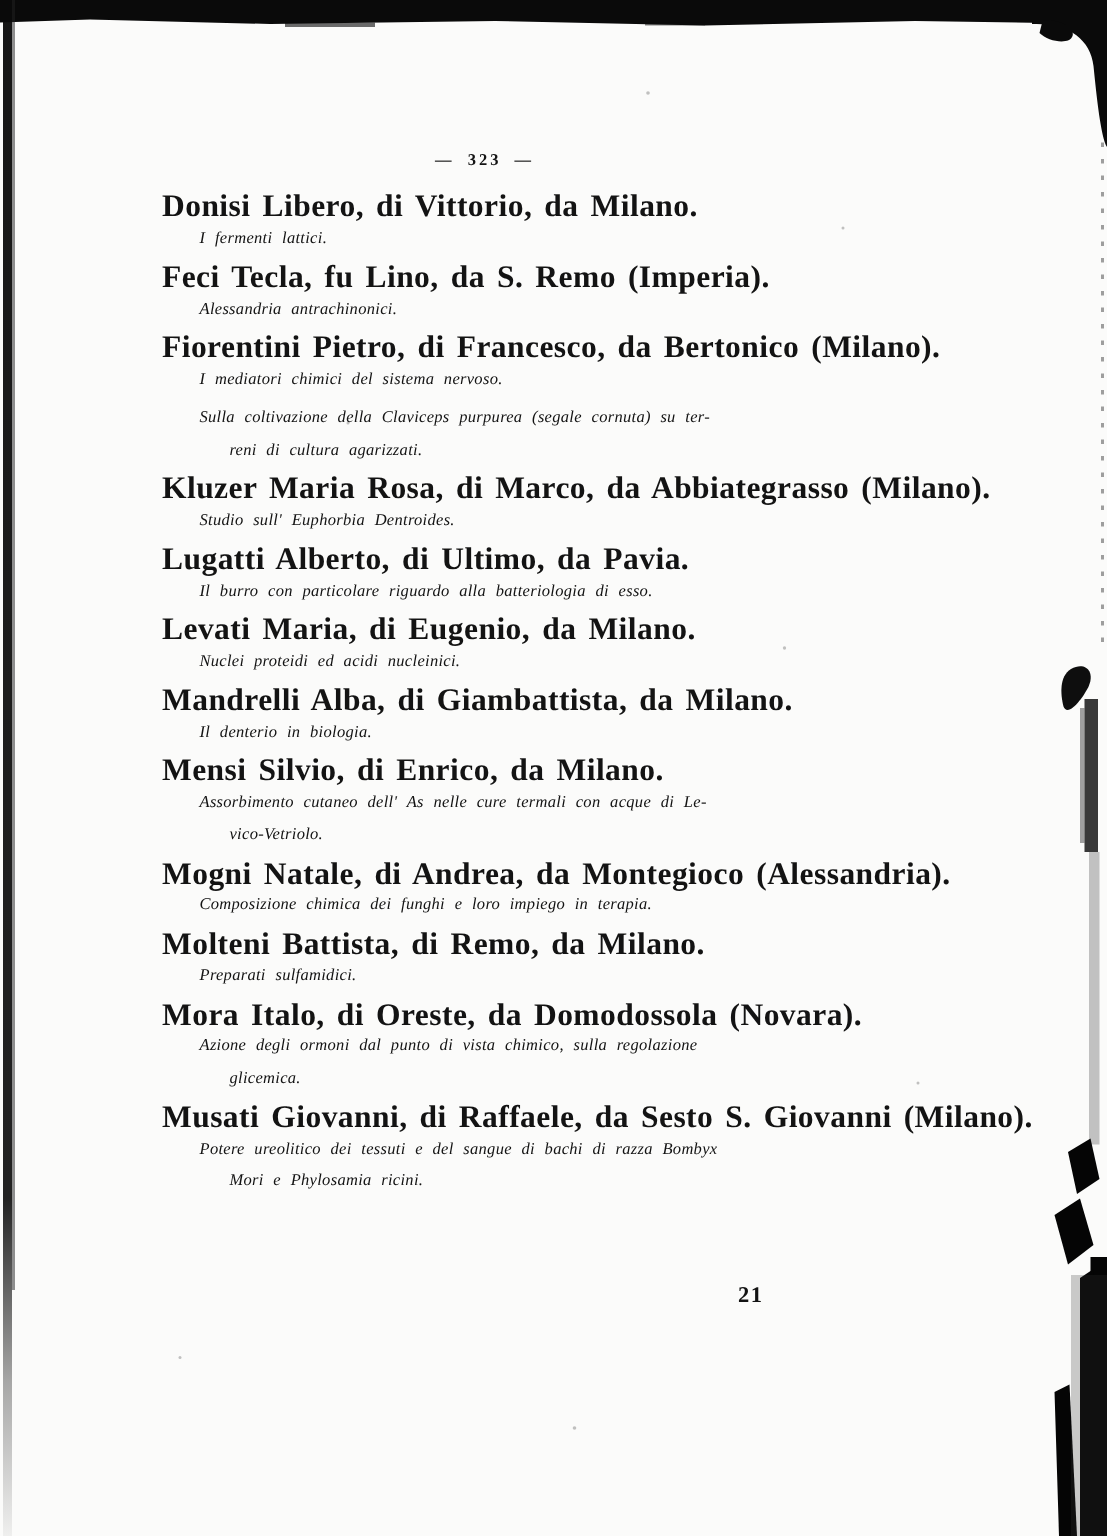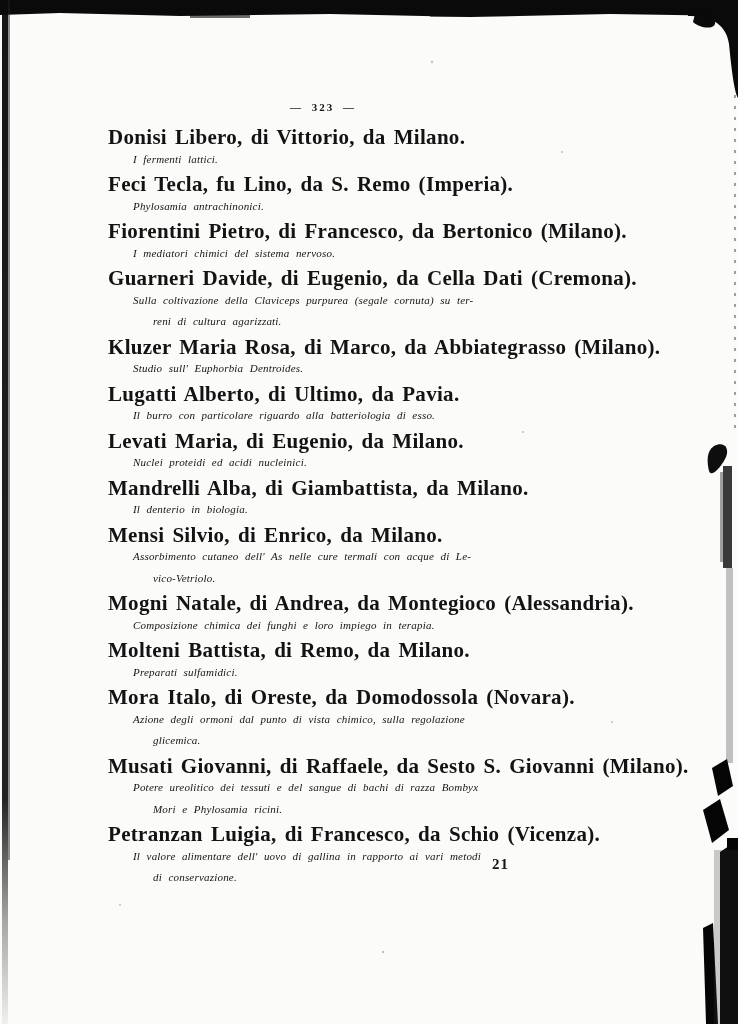--- a/index.html
+++ b/index.html
@@ -91,28 +91,27 @@
 
 <main class="content">
   <div class="page-header">— 323 —</div>
   <section id="entries">
       <div class="entry">
         <div class="name-line">Donisi Libero, di Vittorio, da Milano.</div>
         <div class="title-line">I fermenti lattici.</div>
       </div>
       <div class="entry">
         <div class="name-line">Feci Tecla, fu Lino, da S. Remo (Imperia).</div>
-        <div class="title-line">Phylosamia antrachinonici.</div>
+        <div class="title-line">Alessandria antrachinonici.</div>
       </div>
       <div class="entry">
         <div class="name-line">Fiorentini Pietro, di Francesco, da Bertonico (Milano).</div>
         <div class="title-line">I mediatori chimici del sistema nervoso.</div>
       </div>
       <div class="entry">
-        <div class="name-line">Guarneri Davide, di Eugenio, da Cella Dati (Cremona).</div>
         <div class="title-line">Sulla coltivazione della Claviceps purpurea (segale cornuta) su ter-</div>
         <div class="title-line cont">reni di cultura agarizzati.</div>
       </div>
       <div class="entry">
         <div class="name-line">Kluzer Maria Rosa, di Marco, da Abbiategrasso (Milano).</div>
         <div class="title-line">Studio sull' Euphorbia Dentroides.</div>
       </div>
       <div class="entry">
         <div class="name-line">Lugatti Alberto, di Ultimo, da Pavia.</div>
         <div class="title-line">Il burro con particolare riguardo alla batteriologia di esso.</div>
@@ -141,21 +140,16 @@
       <div class="entry">
         <div class="name-line">Mora Italo, di Oreste, da Domodossola (Novara).</div>
         <div class="title-line">Azione degli ormoni dal punto di vista chimico, sulla regolazione</div>
         <div class="title-line cont">glicemica.</div>
       </div>
       <div class="entry">
         <div class="name-line">Musati Giovanni, di Raffaele, da Sesto S. Giovanni (Milano).</div>
         <div class="title-line">Potere ureolitico dei tessuti e del sangue di bachi di razza Bombyx</div>
         <div class="title-line cont">Mori e Phylosamia ricini.</div>
       </div>
-      <div class="entry">
-        <div class="name-line">Petranzan Luigia, di Francesco, da Schio (Vicenza).</div>
-        <div class="title-line">Il valore alimentare dell' uovo di gallina in rapporto ai vari metodi</div>
-        <div class="title-line cont">di conservazione.</div>
-      </div>
     </section>
 </main>
 
 <div class="signature-number">21</div>
 
 </body></html>

